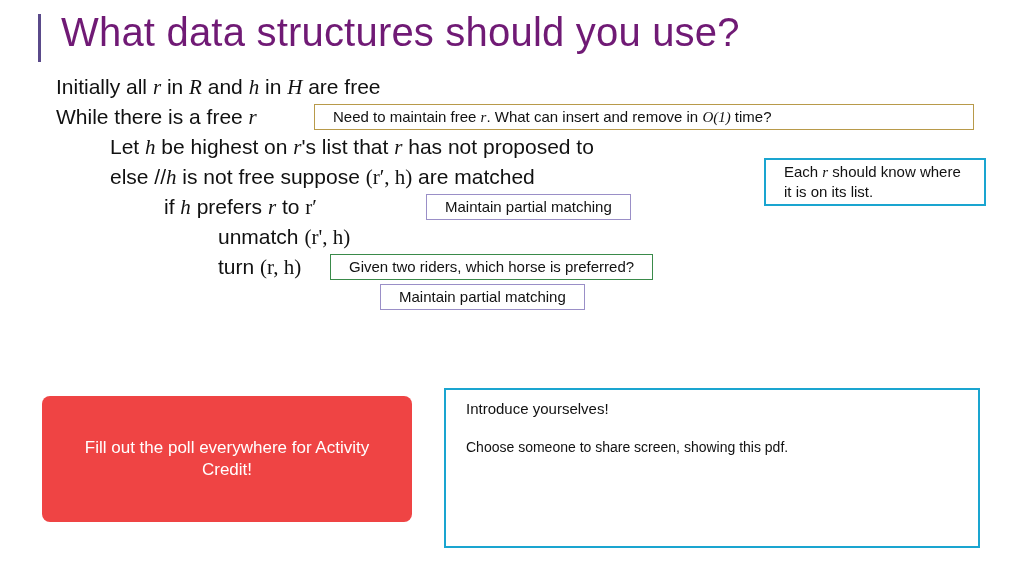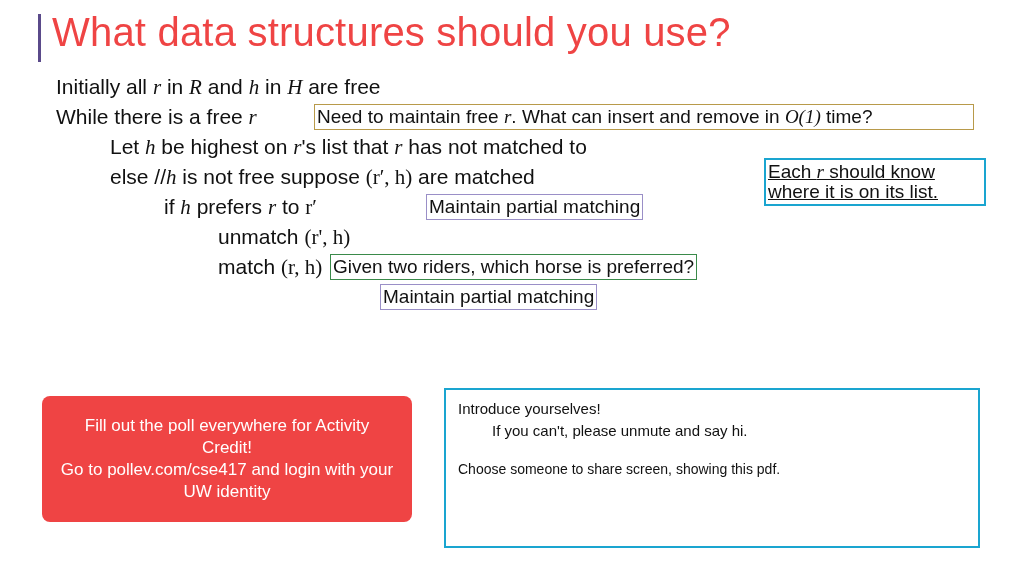--- a/index.html
+++ b/index.html
@@ -14,53 +14,53 @@
   .accent-bar {
     position: absolute;
     left: 38px;
     top: 14px;
     width: 3px;
     height: 48px;
     background: #5a4a8a;
   }
   .title {
     position: absolute;
-    left: 52px;
+    left: 61px;
     top: 10px;
     font-size: 40px;
     font-weight: 400;
-    color: #ef4444;
+    color: #701a75;
     letter-spacing: 0.2px;
   }
   .algo {
     position: absolute;
     left: 56px;
     top: 72px;
     font-size: 21px;
     line-height: 30px;
     color: #111;
     font-family: "Helvetica Neue", Arial, sans-serif;
   }
   .algo .ln { white-space: pre; }
   .i1 { padding-left: 54px; }
   .i2 { padding-left: 108px; }
   .i3 { padding-left: 162px; }
   .mi { font-family: "Cambria Math", "Times New Roman", serif; font-style: italic; }
   .mr { font-family: "Cambria Math", "Times New Roman", serif; }
   .note {
     position: absolute;
     font-family: "Century Gothic", "Avant Garde", sans-serif;
-    font-size: 19px;
+    font-size: 15px;
     color: #111;
     background: #fff;
-    padding: 2px 2px;
+    padding: 2px 18px;
     line-height: 20px;
   }
   .b-gold   { border: 1.5px solid #b89a4a; }
-  .b-cyan   { border: 2px solid #1aa5d0; text-decoration: underline; }
+  .b-cyan   { border: 2px solid #1aa5d0; }
   .b-purple { border: 1.5px solid #9a8fc7; }
   .b-green  { border: 1.5px solid #3a8a4a; }
   .poll {
     position: absolute;
     left: 42px;
     top: 396px;
     width: 370px;
     height: 126px;
     background: #ef4444;
     color: #fff;
@@ -75,61 +75,59 @@
     padding: 10px 18px;
     line-height: 22px;
   }
   .intro {
     position: absolute;
     left: 444px;
     top: 388px;
     width: 536px;
     height: 160px;
     border: 2px solid #1aa5d0;
-    padding: 8px 12px;
+    padding: 8px 20px;
     font-family: "Century Gothic", "Avant Garde", sans-serif;
     font-size: 15px;
     line-height: 22px;
     color: #111;
   }
   .intro .sub { padding-left: 34px; }
   .intro .big { font-size: 14px; line-height: 26px; margin-top: 14px; }
 </style>
 </head>
 <body>
 
 <div class="accent-bar"></div>
 <h1 class="title">What data structures should you use?</h1>
 
 <div class="algo">
   <div class="ln"><span>Initially all </span><span class="mi">r</span><span> in </span><span class="mi">R</span><span> and </span><span class="mi">h</span><span> in </span><span class="mi">H</span><span> are free</span></div>
   <div class="ln"><span>While there is a free </span><span class="mi">r</span></div>
-  <div class="ln i1"><span>Let </span><span class="mi">h</span><span> be highest on </span><span class="mi">r</span><span>'s list that </span><span class="mi">r</span><span> has not matched to</span></div>
+  <div class="ln i1"><span>Let </span><span class="mi">h</span><span> be highest on </span><span class="mi">r</span><span>'s list that </span><span class="mi">r</span><span> has not proposed to</span></div>
   <div class="ln i1"><span>else //</span><span class="mi">h</span><span> is not free suppose </span><span class="mr">(r′, h)</span><span> are matched</span></div>
   <div class="ln i2"><span>if </span><span class="mi">h</span><span> prefers </span><span class="mi">r</span><span> to </span><span class="mr">r′</span></div>
   <div class="ln i3"><span>unmatch </span><span class="mr">(r', h)</span></div>
-  <div class="ln i3"><span>match </span><span class="mr">(r, h)</span></div>
+  <div class="ln i3"><span>turn </span><span class="mr">(r, h)</span></div>
 </div>
 
 <div class="note b-gold" style="left:314px; top:104px; width:660px;">
   <span>Need to maintain free </span><span class="mi">r</span><span>. What can insert and remove in </span><span class="mi">O(1)</span><span> time?</span>
 </div>
 
 <div class="note b-cyan" style="left:764px; top:158px; width:222px;">
   <span>Each </span><span class="mi">r</span><span> should know where it is on its list.</span>
 </div>
 
 <div class="note b-purple" style="left:426px; top:194px;">Maintain partial matching</div>
 
 <div class="note b-green" style="left:330px; top:254px;">Given two riders, which horse is preferred?</div>
 
 <div class="note b-purple" style="left:380px; top:284px;">Maintain partial matching</div>
 
 <div class="poll">
   <div>Fill out the poll everywhere for Activity Credit!</div>
-  <div>Go to pollev.com/cse417 and login with your UW identity</div>
 </div>
 
 <div class="intro">
   <div>Introduce yourselves!</div>
-  <div class="sub">If you can't, please unmute and say hi.</div>
   <div class="big">Choose someone to share screen, showing this pdf.</div>
 </div>
 
 </body></html>

